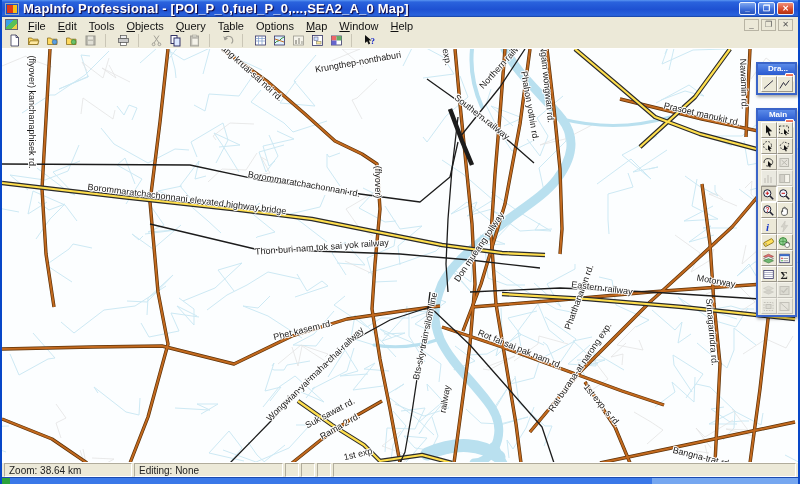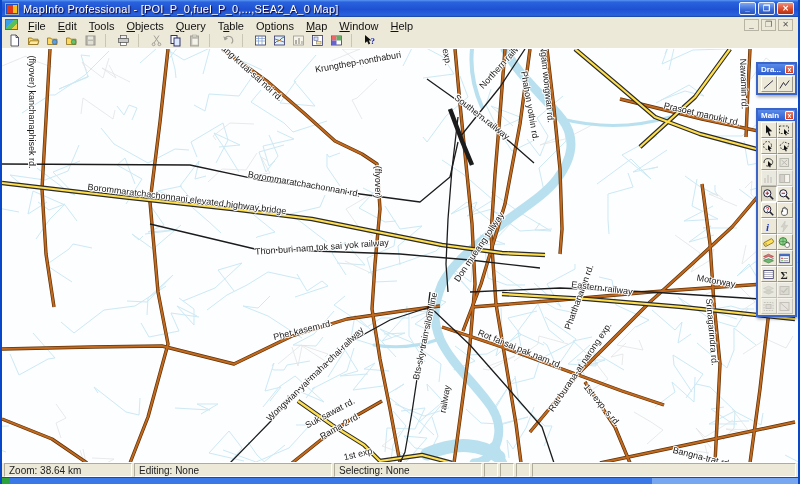--- a/index.html
+++ b/index.html
@@ -1,20 +1,20 @@
 <!DOCTYPE html>
 <html><head>
 <meta charset="utf-8">
 <style>
   html,body{margin:0;padding:0;}
   body{width:800px;height:484px;overflow:hidden;font-family:"Liberation Sans",sans-serif;background:#ece9d8;position:relative;}
   #app{position:absolute;inset:0;border-left:2px solid #0847c8;border-right:2px solid #0847c8;box-sizing:border-box;}
   
   #titlebar{position:absolute;left:0;top:0;right:0;height:17px;background:linear-gradient(180deg,#5a96f2 0%,#2a63dd 12%,#1e51d2 55%,#2a63dd 90%,#16409e 100%);display:flex;align-items:center;color:#fff;}
-  #titlebar .ttext{font-size:11px;font-weight:normal;white-space:nowrap;text-shadow:1px 1px 1px #103;letter-spacing:.2px;}
+  #titlebar .ttext{font-size:13px;font-weight:bold;white-space:nowrap;text-shadow:1px 1px 1px #103;letter-spacing:.2px;}
   #appicon{width:14px;height:12px;margin:0 4px 0 3px;position:relative;flex:0 0 auto;}
   #appicon .b1{position:absolute;left:0;top:0;width:14px;height:12px;background:#1a50c8;border:1px solid #9ab;box-sizing:border-box;}
   #appicon .b2{position:absolute;left:2px;top:2px;width:6px;height:8px;background:#e03818;}
   #appicon .b3{position:absolute;left:8px;top:2px;width:4px;height:8px;background:#f8c018;}
   #winbtns{margin-left:auto;display:flex;gap:2px;padding-right:4px;}
   .wbtn{width:17px;height:13px;border-radius:2px;border:1px solid #e8f0ff;color:#fff;font-size:8px;line-height:11px;text-align:center;background:linear-gradient(180deg,#7fa8f0,#3a6ad8 60%,#2a54b8);box-sizing:border-box;font-weight:bold;}
   .wbtn.close{background:linear-gradient(180deg,#f09078,#d84828 60%,#b03010);}
   
   #menubar{position:absolute;left:0;top:17px;right:0;height:15px;background:#ece9d8;display:flex;align-items:center;border-bottom:1px solid #d4d0c0;}
   #childicon{width:13px;height:11px;margin:0 4px 0 3px;background:linear-gradient(135deg,#3aa0e8 0 40%,#58c058 40% 75%,#f0d048 75%);border:1px solid #667;box-sizing:border-box;flex:0 0 auto;}
@@ -27,21 +27,21 @@
   .tb-btn{width:17px;height:15px;display:flex;align-items:center;justify-content:center;border:1px solid transparent;}
   .tb-btn.dis{filter:grayscale(1) opacity(.45);}
   .tb-sep{width:7px;height:13px;border-left:1px solid #cac6b6;margin:0 1px 0 5px;}
   
   #map{position:absolute;left:0;top:48px;width:796px;height:414px;background:#fcfeff;overflow:hidden;border-top:1px solid #fff;}
   #mapsvg{position:absolute;left:0;top:0;}
   #maplabels{position:absolute;left:0;top:0;width:796px;height:414px;}
   .maplabel{position:absolute;font-size:9px;color:#1a1a1a;white-space:nowrap;transform-origin:center;text-shadow:-1px 0 #fff,1px 0 #fff,0 -1px #fff,0 1px #fff,-1px -1px #fff,1px 1px #fff;}
   
   .palette{position:absolute;background:#ece9d8;border:2px solid #3a64c8;box-shadow:1px 2px 3px rgba(0,0,0,.35);}
-  .pal-title{height:11px;background:linear-gradient(180deg,#5a8ae8,#2a5ad0);display:flex;align-items:center;color:#fff;font-size:8px;font-weight:bold;padding-left:3px;}
+  .pal-title{height:11px;background:linear-gradient(180deg,#5a8ae8,#2a5ad0);display:flex;align-items:center;color:#fff;font-size:8px;font-weight:bold;padding-left:3px;flex-direction:column;}
   .pal-close{margin-left:auto;margin-right:1px;width:9px;height:9px;background:linear-gradient(180deg,#f08068,#d03818);border:1px solid #fff;border-radius:1px;color:#fff;font-size:7px;line-height:7px;text-align:center;box-sizing:border-box;font-weight:bold;}
   .pal-grid{display:grid;grid-template-columns:16px 16px;justify-content:center;padding:1px 0;}
   .pal-btn{width:16px;height:16px;display:flex;align-items:center;justify-content:center;border:1px solid;border-color:#fff #9a968a #9a968a #fff;background:#ece9d8;box-sizing:border-box;}
   .pal-btn.dis{filter:grayscale(1) opacity(.5);}
   .pal-btn.act{border-color:#9a968a #fff #fff #9a968a;background:#dcd8c8;}
   
   #statusbar{position:absolute;left:0;top:462px;right:0;height:15px;background:#ece9d8;border-top:1px solid #fff;display:flex;align-items:stretch;font-size:10px;color:#222;}
   .sb-cell{border:1px solid;border-color:#b0ac9c #fff #fff #b0ac9c;margin:0 0 1px 2px;padding:0 4px;display:flex;align-items:center;white-space:nowrap;box-sizing:border-box;text-align:right;}
   
   #taskbar{position:absolute;left:0;top:477px;right:0;height:7px;background:linear-gradient(90deg,#2ca23c 0 8px,#3a78e8 8px 650px,#76a7f0 650px);border-top:1px solid #1a4ab0;}
@@ -640,22 +640,21 @@
           <svg width="13" height="13" viewBox="0 0 13 13" xmlns="http://www.w3.org/2000/svg">
             <rect x="2" y="2.5" width="9" height="8" fill="#ddd" stroke="#999"></rect>
             <path d="M2,2.5 L11,10.5" stroke="#999"></path>
           </svg>
         </div>
       </div>
   </div>
 
   <div id="statusbar">
     <div class="sb-cell" style="width:128px;">Zoom: 38.64 km</div>
-    <div class="sb-cell" style="width:198px;">Editing: None</div>
-    <div class="sb-cell" style="width:148px;">Selecting: None</div>
+    <div class="sb-cell" style="width:149px;">Editing: None</div>
     <div class="sb-cell" style="width:14px;"></div>
     <div class="sb-cell" style="width:14px;"></div>
     <div class="sb-cell" style="width:14px;"></div>
     <div class="sb-cell" style="flex:1;margin-right:2px;"></div>
   </div>
 
   <div id="taskbar"></div>
 </div>
 
 </body></html>

